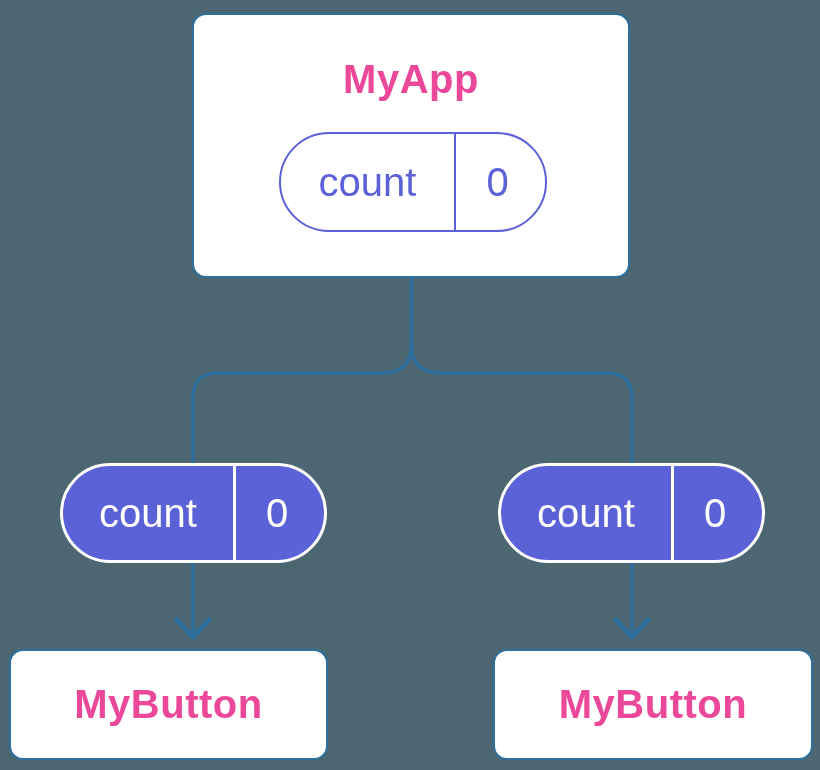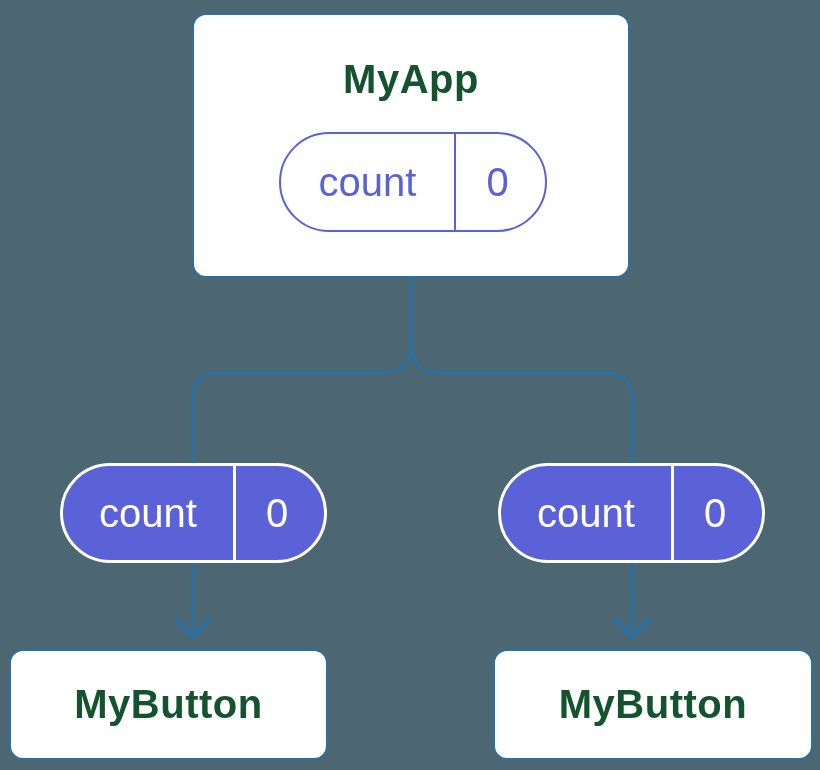--- a/index.html
+++ b/index.html
@@ -33,21 +33,21 @@
     width: 438px;
     height: 265px;
   }
   .node-title {
     position: absolute;
     left: 0;
     width: 100%;
     text-align: center;
     font-size: 40px;
     font-weight: 600;
-    color: #14532d;
+    color: #ec4899;
     letter-spacing: 0.5px;
   }
   .parent-card .node-title {
     top: 44px;
     line-height: 40px;
   }
   .pill {
     position: absolute;
     display: flex;
     align-items: stretch;

